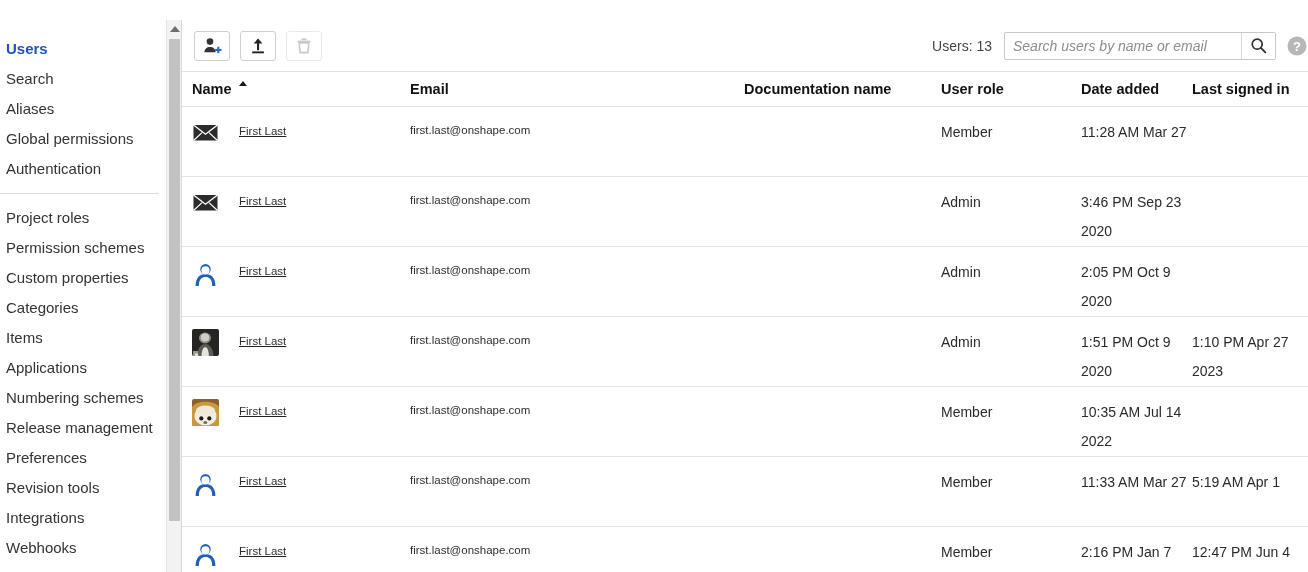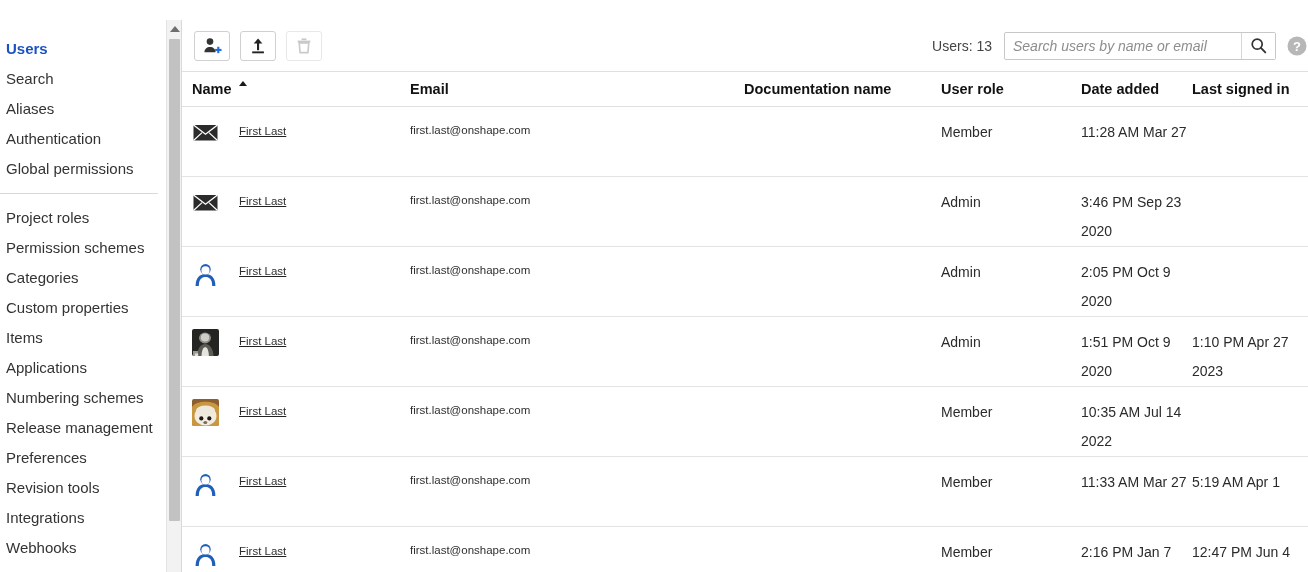--- a/index.html
+++ b/index.html
@@ -250,27 +250,27 @@
 </head>
 <body>
 
 <div id="app">
 
   <div id="sidebar">
     <div class="nav-scroll" id="nav-list">
         <div class="nav-item active">Users</div>
         <div class="nav-item">Search</div>
         <div class="nav-item">Aliases</div>
+        <div class="nav-item">Global permissions</div>
         <div class="nav-item">Authentication</div>
-        <div class="nav-item">Global permissions</div>
         <div class="nav-divider"></div>
         <div class="nav-item">Project roles</div>
         <div class="nav-item">Permission schemes</div>
+        <div class="nav-item">Custom properties</div>
         <div class="nav-item">Categories</div>
-        <div class="nav-item">Custom properties</div>
         <div class="nav-item">Items</div>
         <div class="nav-item">Applications</div>
         <div class="nav-item">Numbering schemes</div>
         <div class="nav-item">Release management</div>
         <div class="nav-item">Preferences</div>
         <div class="nav-item">Revision tools</div>
         <div class="nav-item">Integrations</div>
         <div class="nav-item">Webhooks</div>
         <div class="nav-item">Arena</div>
       </div>

